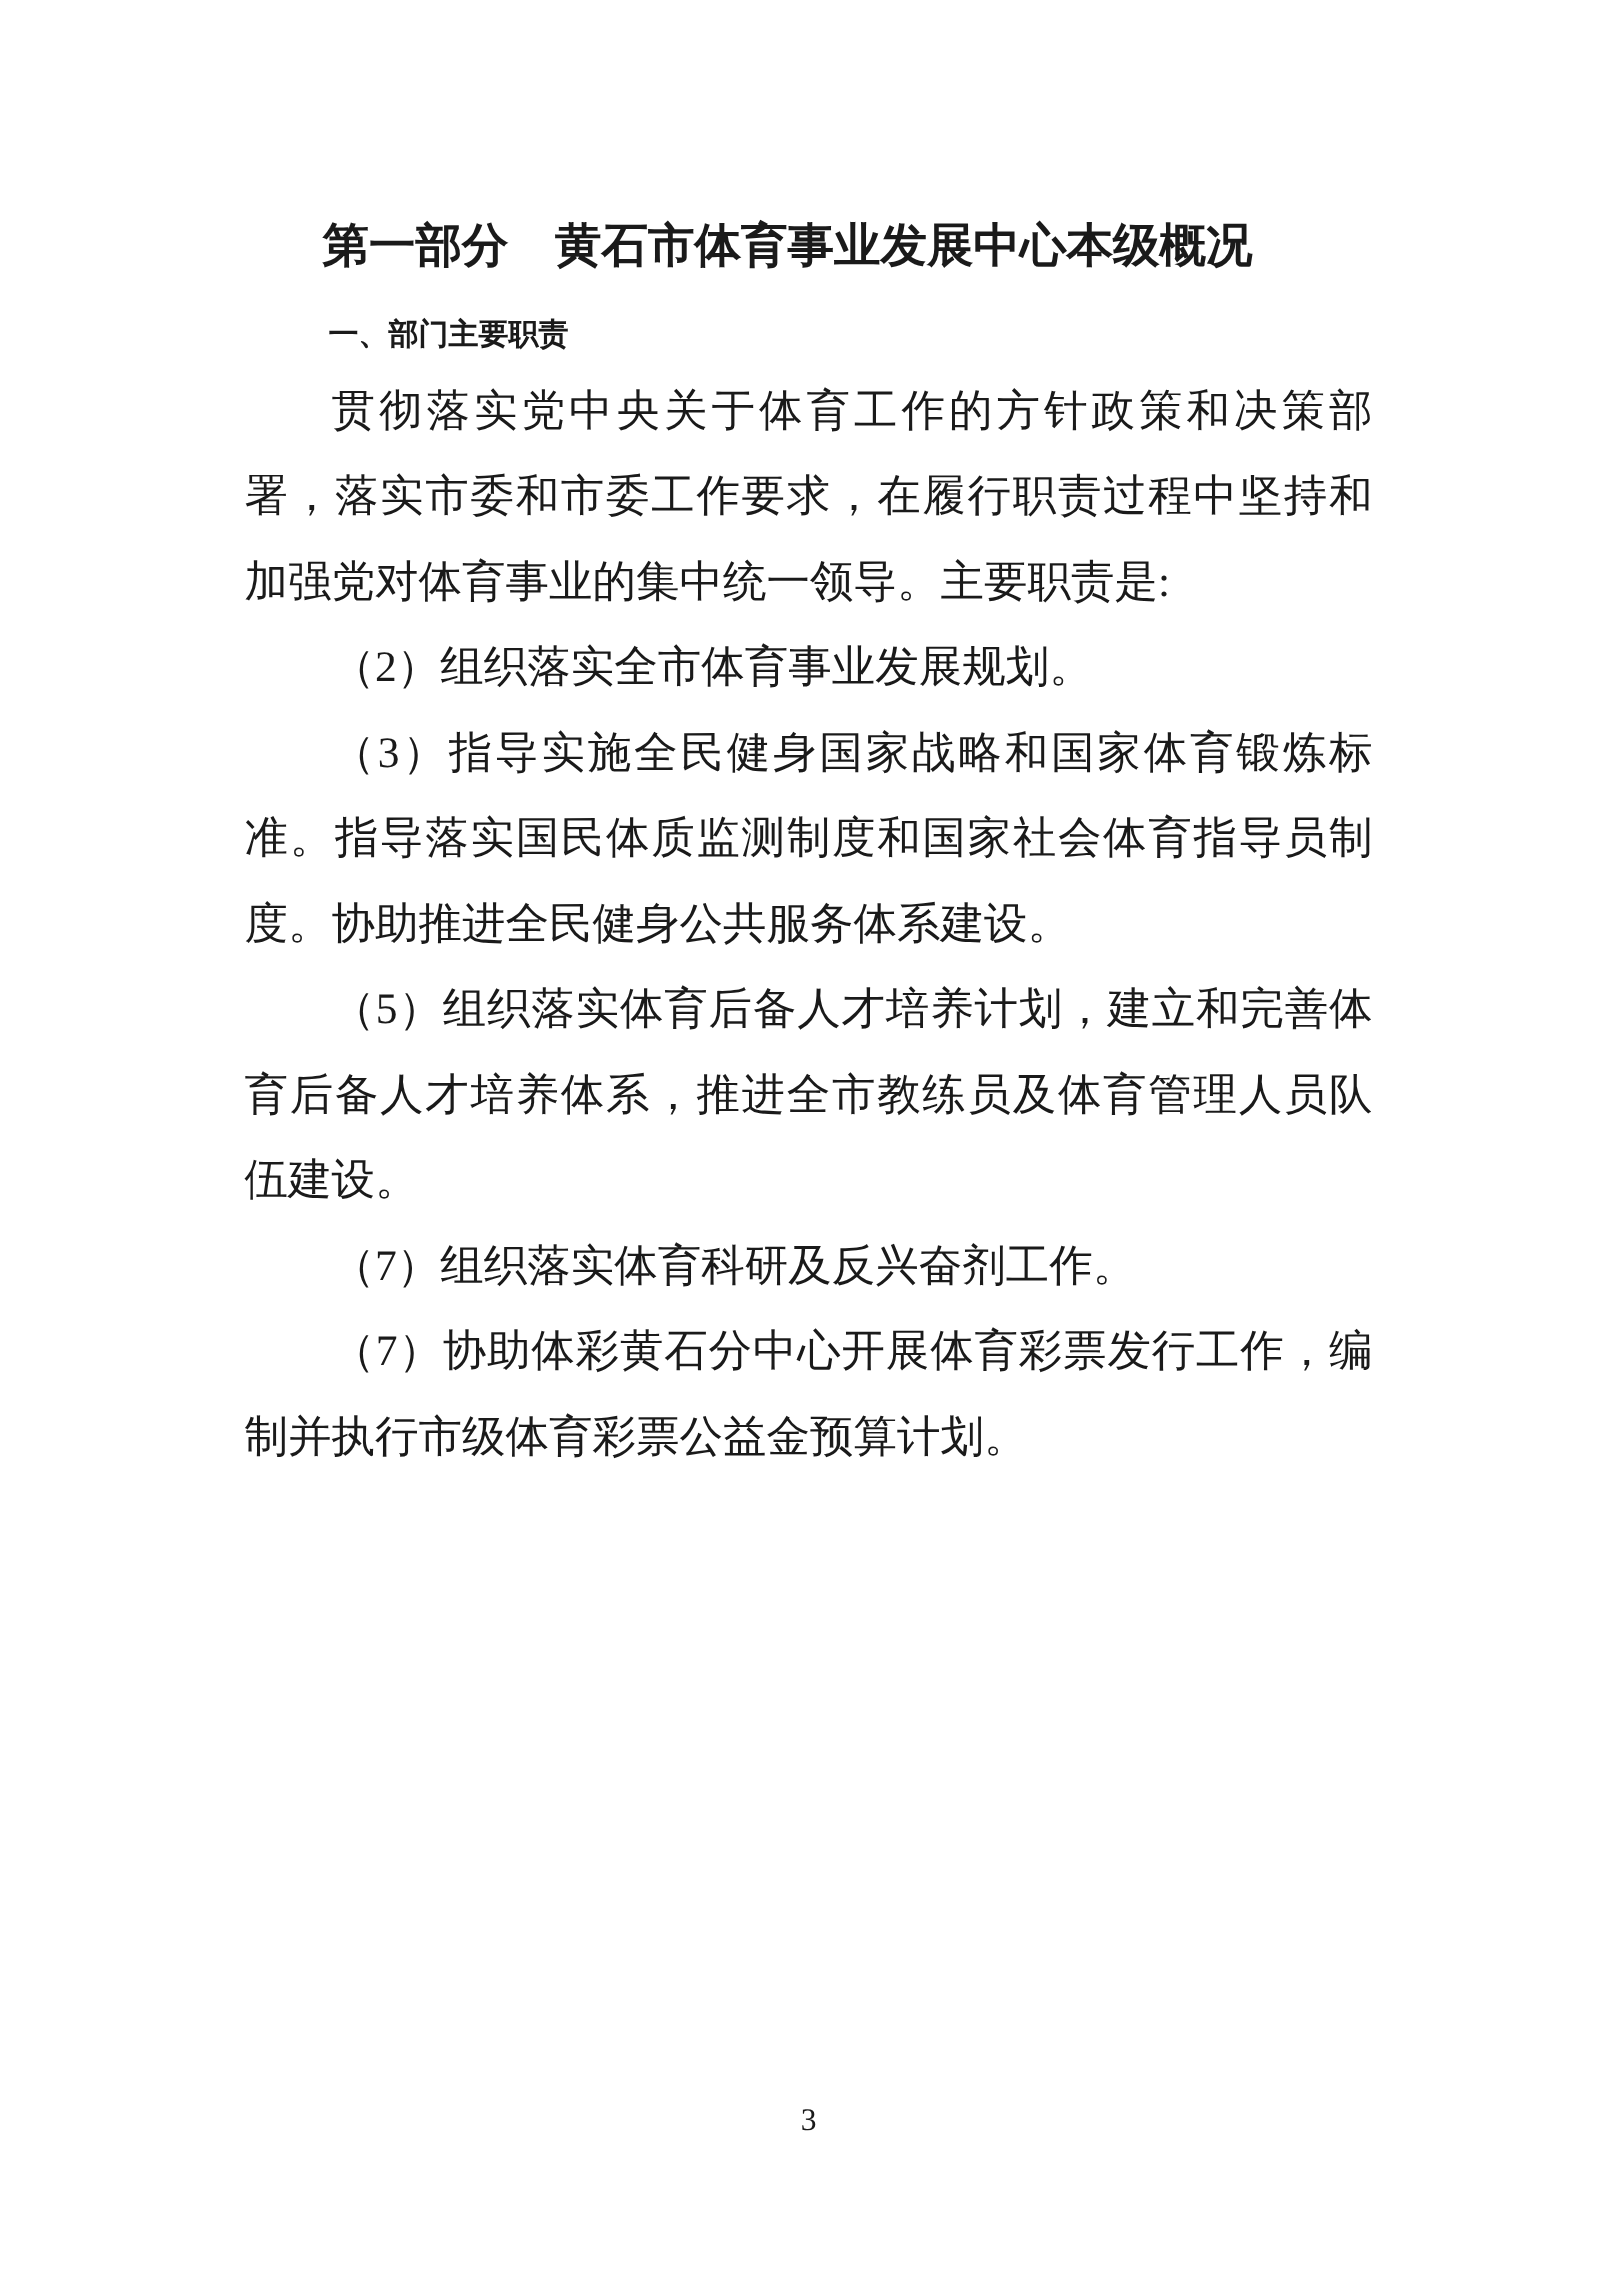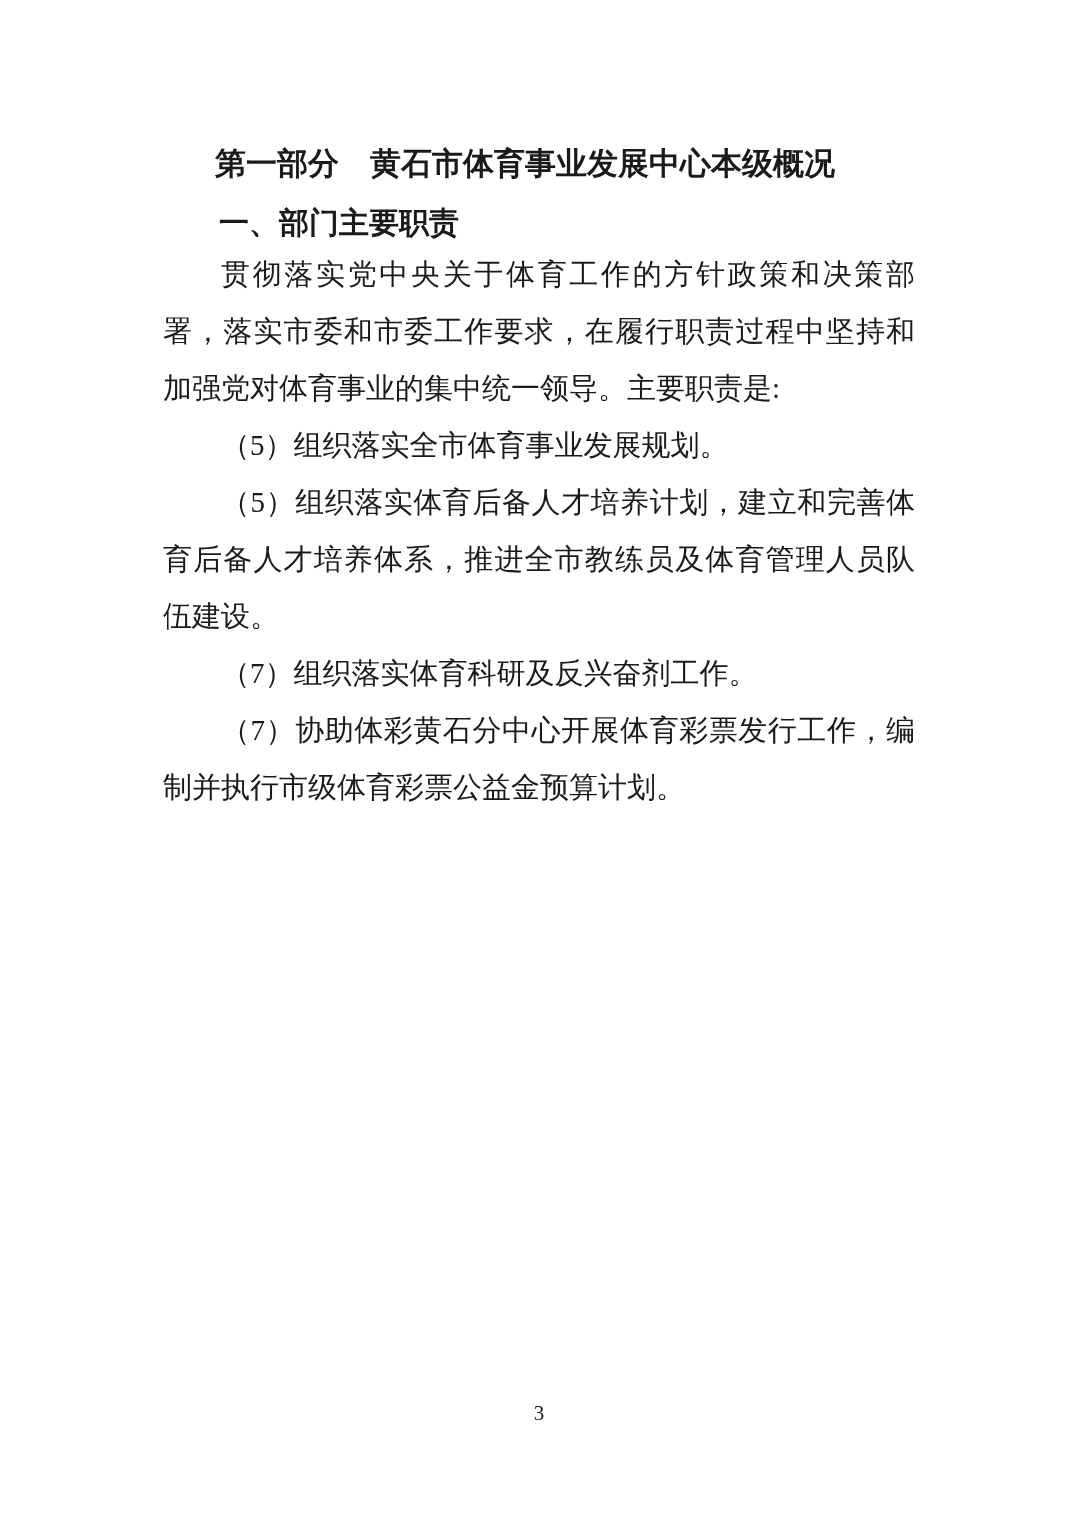--- a/index.html
+++ b/index.html
@@ -28,21 +28,21 @@
     font-size: 31px;
     line-height: 57px;
     text-indent: 54px;
     letter-spacing: 0px;
     white-space: nowrap;
   }
   .section-heading {
     margin: 10px 0 0 0;
     font-family: "Liberation Sans", "DejaVu Sans", sans-serif;
     font-weight: 700;
-    font-size: 30px;
+    font-size: 20px;
     line-height: 42px;
     text-indent: 58px;
   }
   .body-paragraphs {
     margin: 2px;
   }
   .body-paragraphs p {
     margin: 0;
     font-family: "Liberation Serif", "DejaVu Serif", serif;
     font-weight: 400;
@@ -69,22 +69,23 @@
 
 <div class="page">
   <div class="content">
     <h1 class="doc-title">第一部分　黄石市体育事业发展中心本级概况</h1>
     <h2 class="section-heading">一、部门主要职责</h2>
     <div class="body-paragraphs">
 
         <p>贯彻落实党中央关于体育工作的方针政策和决策部署，落实市委和市委工作要求，在履行职责过程中坚持和加强党对体育事业的集中统一领导。主要职责是:</p>
 
 
-        <p>（5）组织落实全市体育事业发展规划。</p>
+        <p>（2）组织落实全市体育事业发展规划。</p>
 
+        <p>（3）指导实施全民健身国家战略和国家体育锻炼标准。指导落实国民体质监测制度和国家社会体育指导员制度。协助推进全民健身公共服务体系建设。</p>
 
 
         <p>（5）组织落实体育后备人才培养计划，建立和完善体育后备人才培养体系，推进全市教练员及体育管理人员队伍建设。</p>
 
 
         <p>（7）组织落实体育科研及反兴奋剂工作。</p>
 
 
         <p>（7）协助体彩黄石分中心开展体育彩票发行工作，编制并执行市级体育彩票公益金预算计划。</p>
       </div>

